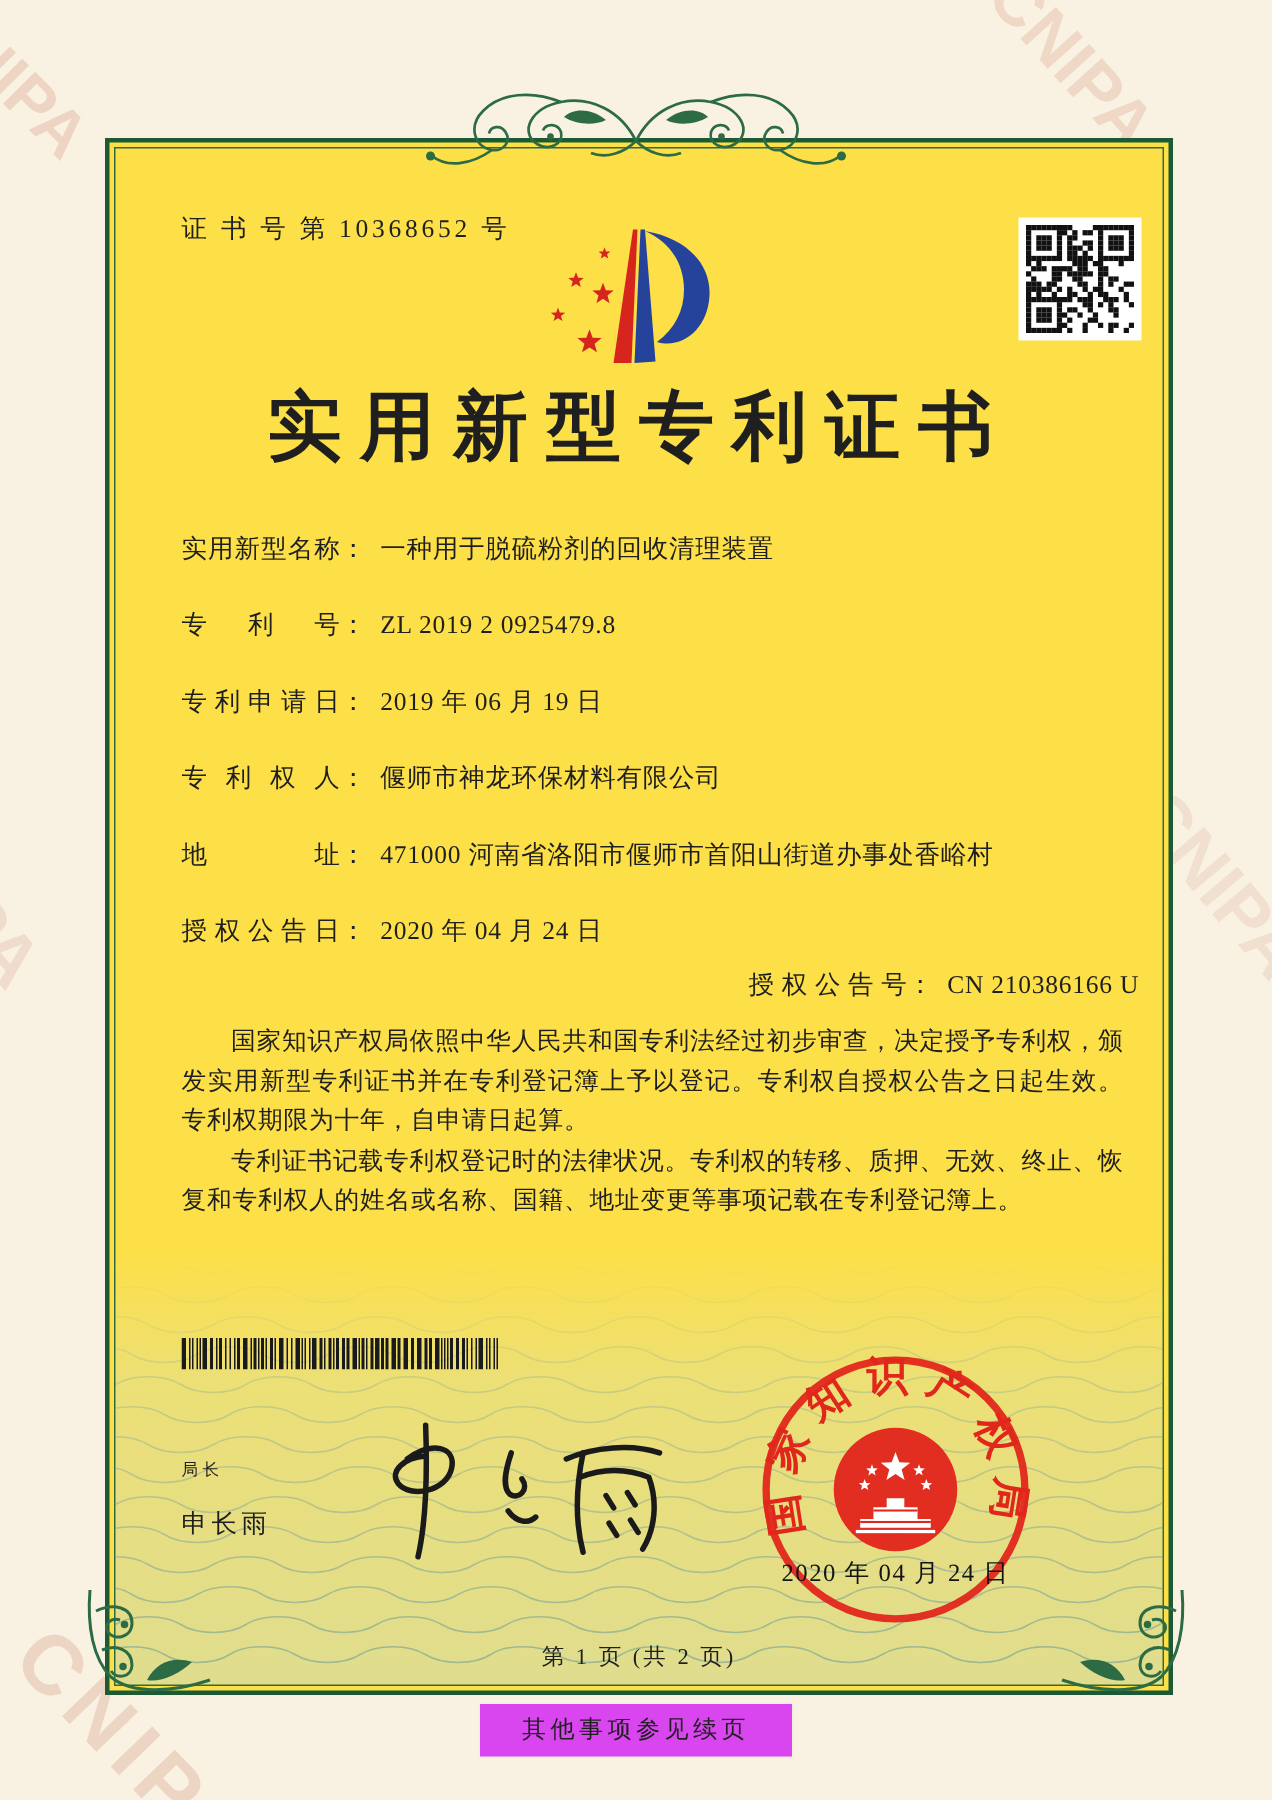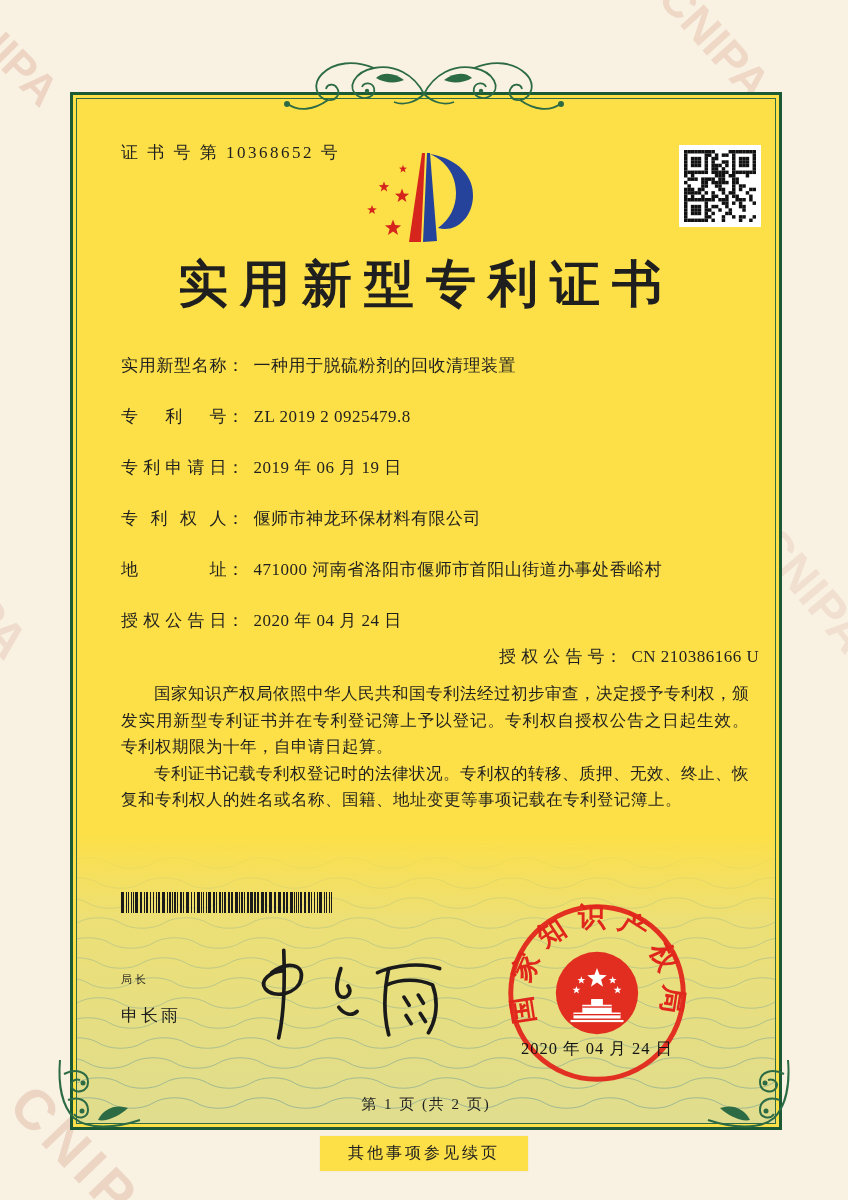--- a/index.html
+++ b/index.html
@@ -55,21 +55,21 @@
   .seal svg{width:100%;height:100%;display:block;}
   .seal-date{position:absolute;left:416px;top:943px;width:216px;text-align:center;font-size:16.5px;letter-spacing:1px;color:#141414;}
 
   .page-info{position:absolute;left:0;top:1000px;width:100%;text-align:center;font-size:15px;letter-spacing:2px;}
 
   .orn-top{position:absolute;left:254px;top:54px;width:340px;height:64px;}
   .orn-corner{position:absolute;width:88px;height:74px;}
   .orn-bl{left:54px;top:1058px;}
   .orn-br{left:706px;top:1058px;transform:scaleX(-1);}
 
-  .continuation{position:absolute;left:50%;top:1136px;transform:translateX(-50%);background:#fde047;padding:7px 28px;font-size:16px;letter-spacing:3px;box-shadow:0 0 0 1px rgba(0,0,0,0.02);}
+  .continuation{position:absolute;left:50%;top:1136px;transform:translateX(-50%);background:#d946ef;padding:7px 28px;font-size:16px;letter-spacing:3px;box-shadow:0 0 0 1px rgba(0,0,0,0.02);}
 </style>
 </head>
 <body>
 
 <div class="page">
 
   <span class="wm wm1">CNIPA</span>
   <span class="wm wm2">CNIPA</span>
   <span class="wm wm3">CNIPA</span>
   <span class="wm wm4">CNIPA</span>

